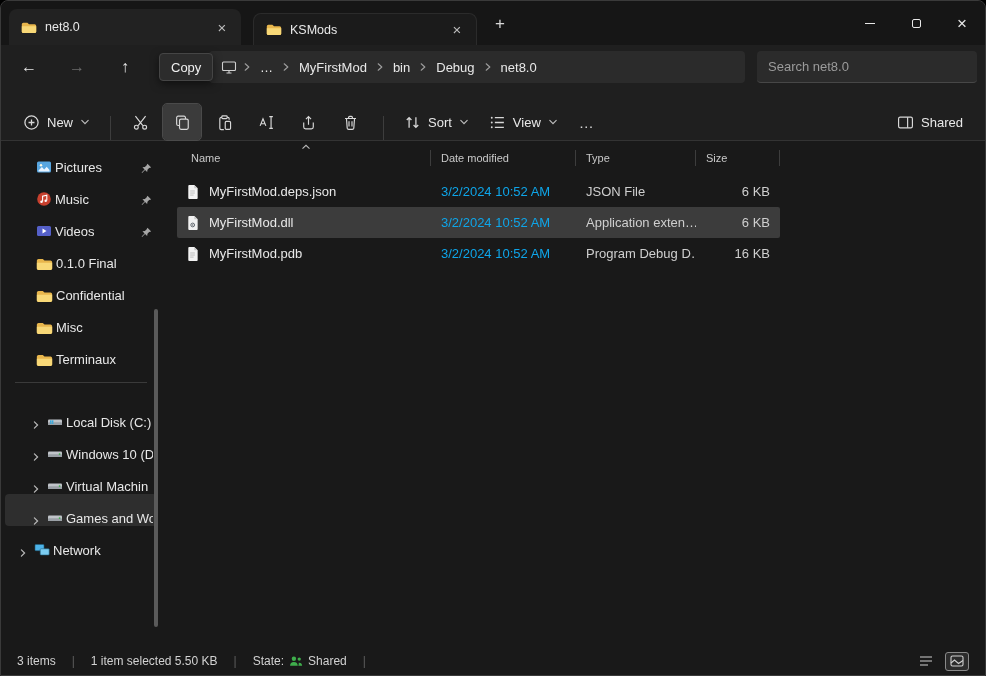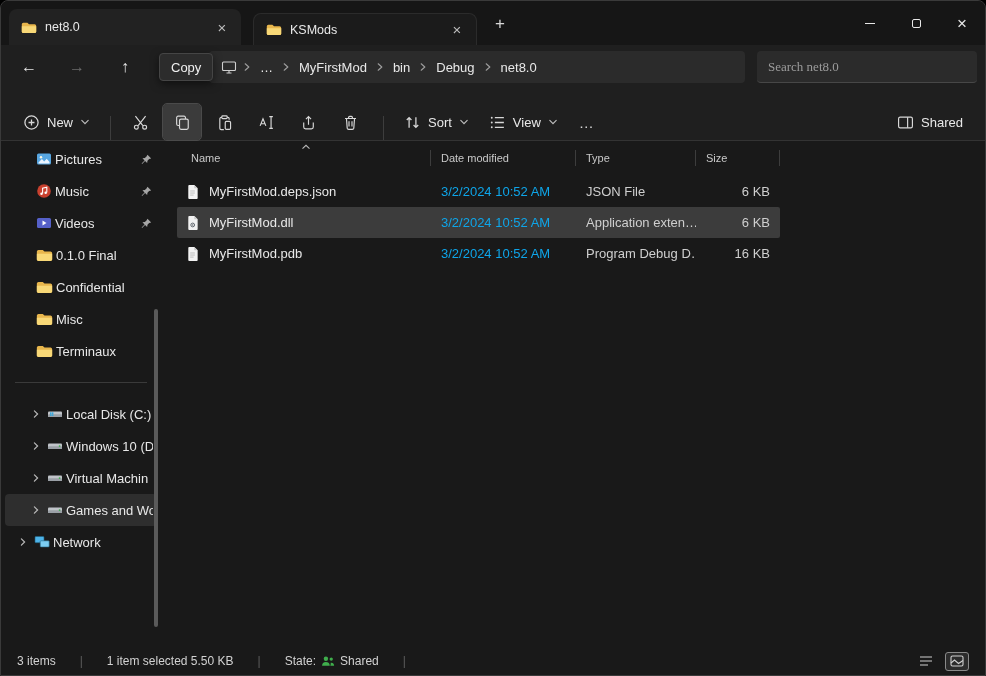--- a/index.html
+++ b/index.html
@@ -25,36 +25,36 @@
   
   .navbar{flex:0 0 44px;background:#1f1f1f;display:flex;align-items:center;padding:0 8px;position:relative}
   .navbtn{width:40px;height:32px;margin-right:8px;display:flex;align-items:center;justify-content:center;font-size:16px;color:#e6e6e6;border-radius:4px}
   .navbtn.disabled{color:#6b6b6b}
   .tooltip{position:absolute;left:158px;top:8px;height:28px;display:flex;align-items:center;padding:0 11px;background:#2c2c2c;border:1px solid #454545;border-radius:4px;font-size:13px;color:#f0f0f0;box-shadow:0 3px 8px rgba(0,0,0,.5);z-index:5}
   .breadcrumb{height:32px;background:#2b2b2b;border-radius:4px;display:flex;align-items:center;flex:1;margin-left:56px;margin-right:12px;padding:0 8px;min-width:0;overflow:hidden}
   .crumb-icon{display:flex;align-items:center;margin:0 4px}
   .crumb{padding:0 7px;height:24px;display:flex;align-items:center;border-radius:4px;white-space:nowrap}
   .chev{display:flex;align-items:center;margin:0 1px}
   .searchbox{width:220px;height:32px;background:#2b2b2b;border-radius:4px;border-bottom:1px solid #474747;display:flex;align-items:center;padding:0 11px}
-  .searchbox input{background:transparent;border:none;outline:none;color:#cfcfcf;width:100%;font-family:Liberation Serif, serif;font-size:13px}
+  .searchbox input{background:transparent;border:none;outline:none;color:#cfcfcf;width:100%;font-family:Liberation Sans, sans-serif;font-size:13px}
   .searchbox input::placeholder{color:#9b9b9b}
 
   
   .toolbar{flex:0 0 52px;background:#1f1f1f;border-bottom:1px solid #333;display:flex;align-items:flex-end;padding:0 12px}
   .tb-btn{height:36px;display:flex;align-items:center;gap:7px;padding:0 10px;border-radius:4px;color:#e8e8e8}
   .tb-icon{width:38px;height:36px;display:flex;align-items:center;justify-content:center;border-radius:4px;margin-right:4px}
   .tb-icon.active{background:#3b3b3b;outline:1px solid #4a4a4a}
   .tb-sep{width:1px;height:24px;background:#3d3d3d;margin:0 10px}
   .tb-right{margin-left:auto}
   .dots{font-size:15px;letter-spacing:1px;color:#d8d8d8}
 
   
   .main{flex:1;display:flex;min-height:0;background:#191919}
   .sidebar{flex:0 0 160px;position:relative;padding-top:2px;overflow:hidden}
-  .side-item{height:32px;display:flex;align-items:center;gap:3px;margin:0 4px;padding:0 4px 0 10px;border-radius:4px}
+  .side-item{height:32px;display:flex;align-items:flex-end;gap:3px;margin:0 4px;padding:0 4px 0 10px;border-radius:4px}
   .side-item .lbl{flex:1;white-space:nowrap;overflow:hidden}
   .side-item.selected{background:#2e2e2e}
   .spacer16{flex:0 0 18px}
   .indent10{flex:0 0 10px}
   .treechev{flex:0 0 16px;display:flex;justify-content:center;align-items:center}
   .pin{margin-left:auto;display:flex;align-items:center}
   .side-sep{height:1px;background:#3a3a3a;margin:15px 14px}
   .side-scroll{position:absolute;right:3px;top:168px;width:4px;height:318px;background:#5a5a5a;border-radius:2px}
 
   
@@ -68,21 +68,21 @@
   .sortcaret{position:absolute;top:-1px;left:124px}
   .rows{margin-top:5px}
   .row{display:flex;height:31px;align-items:center;width:603px;border-radius:2px}
   .row.selected{background:#3c3c3c}
   .cell-name{width:254px;display:flex;align-items:center;gap:9px;padding-left:8px;white-space:nowrap;overflow:hidden}
   .cell-date{width:145px;color:#0ea5e9;padding-left:10px;white-space:nowrap}
   .cell-type{width:120px;color:#cfcfcf;padding-left:10px;white-space:nowrap;overflow:hidden}
   .cell-size{width:84px;color:#cfcfcf;text-align:right;padding-right:10px;white-space:nowrap}
 
   
-  .statusbar{flex:0 0 28px;display:flex;align-items:center;padding:0 16px;font-size:12px;color:#d2d2d2;gap:24px;background:#191919}
+  .statusbar{flex:0 0 28px;display:flex;align-items:center;padding:0 16px;font-size:12px;color:#d2d2d2;gap:16px;background:#191919}
   .sb-sep{color:#5d5d5d}
   .sb-state{display:flex;align-items:center;gap:5px}
   .sb-right{margin-left:auto;display:flex;gap:7px;align-items:center}
   .sb-viewbtn{width:24px;height:19px;display:flex;align-items:center;justify-content:center;border-radius:3px}
   .sb-viewbtn.active{border:1px solid #8a8a8a;background:#2c2c2c}
   svg{display:block}
 </style>
 </head>
 <body>
 

